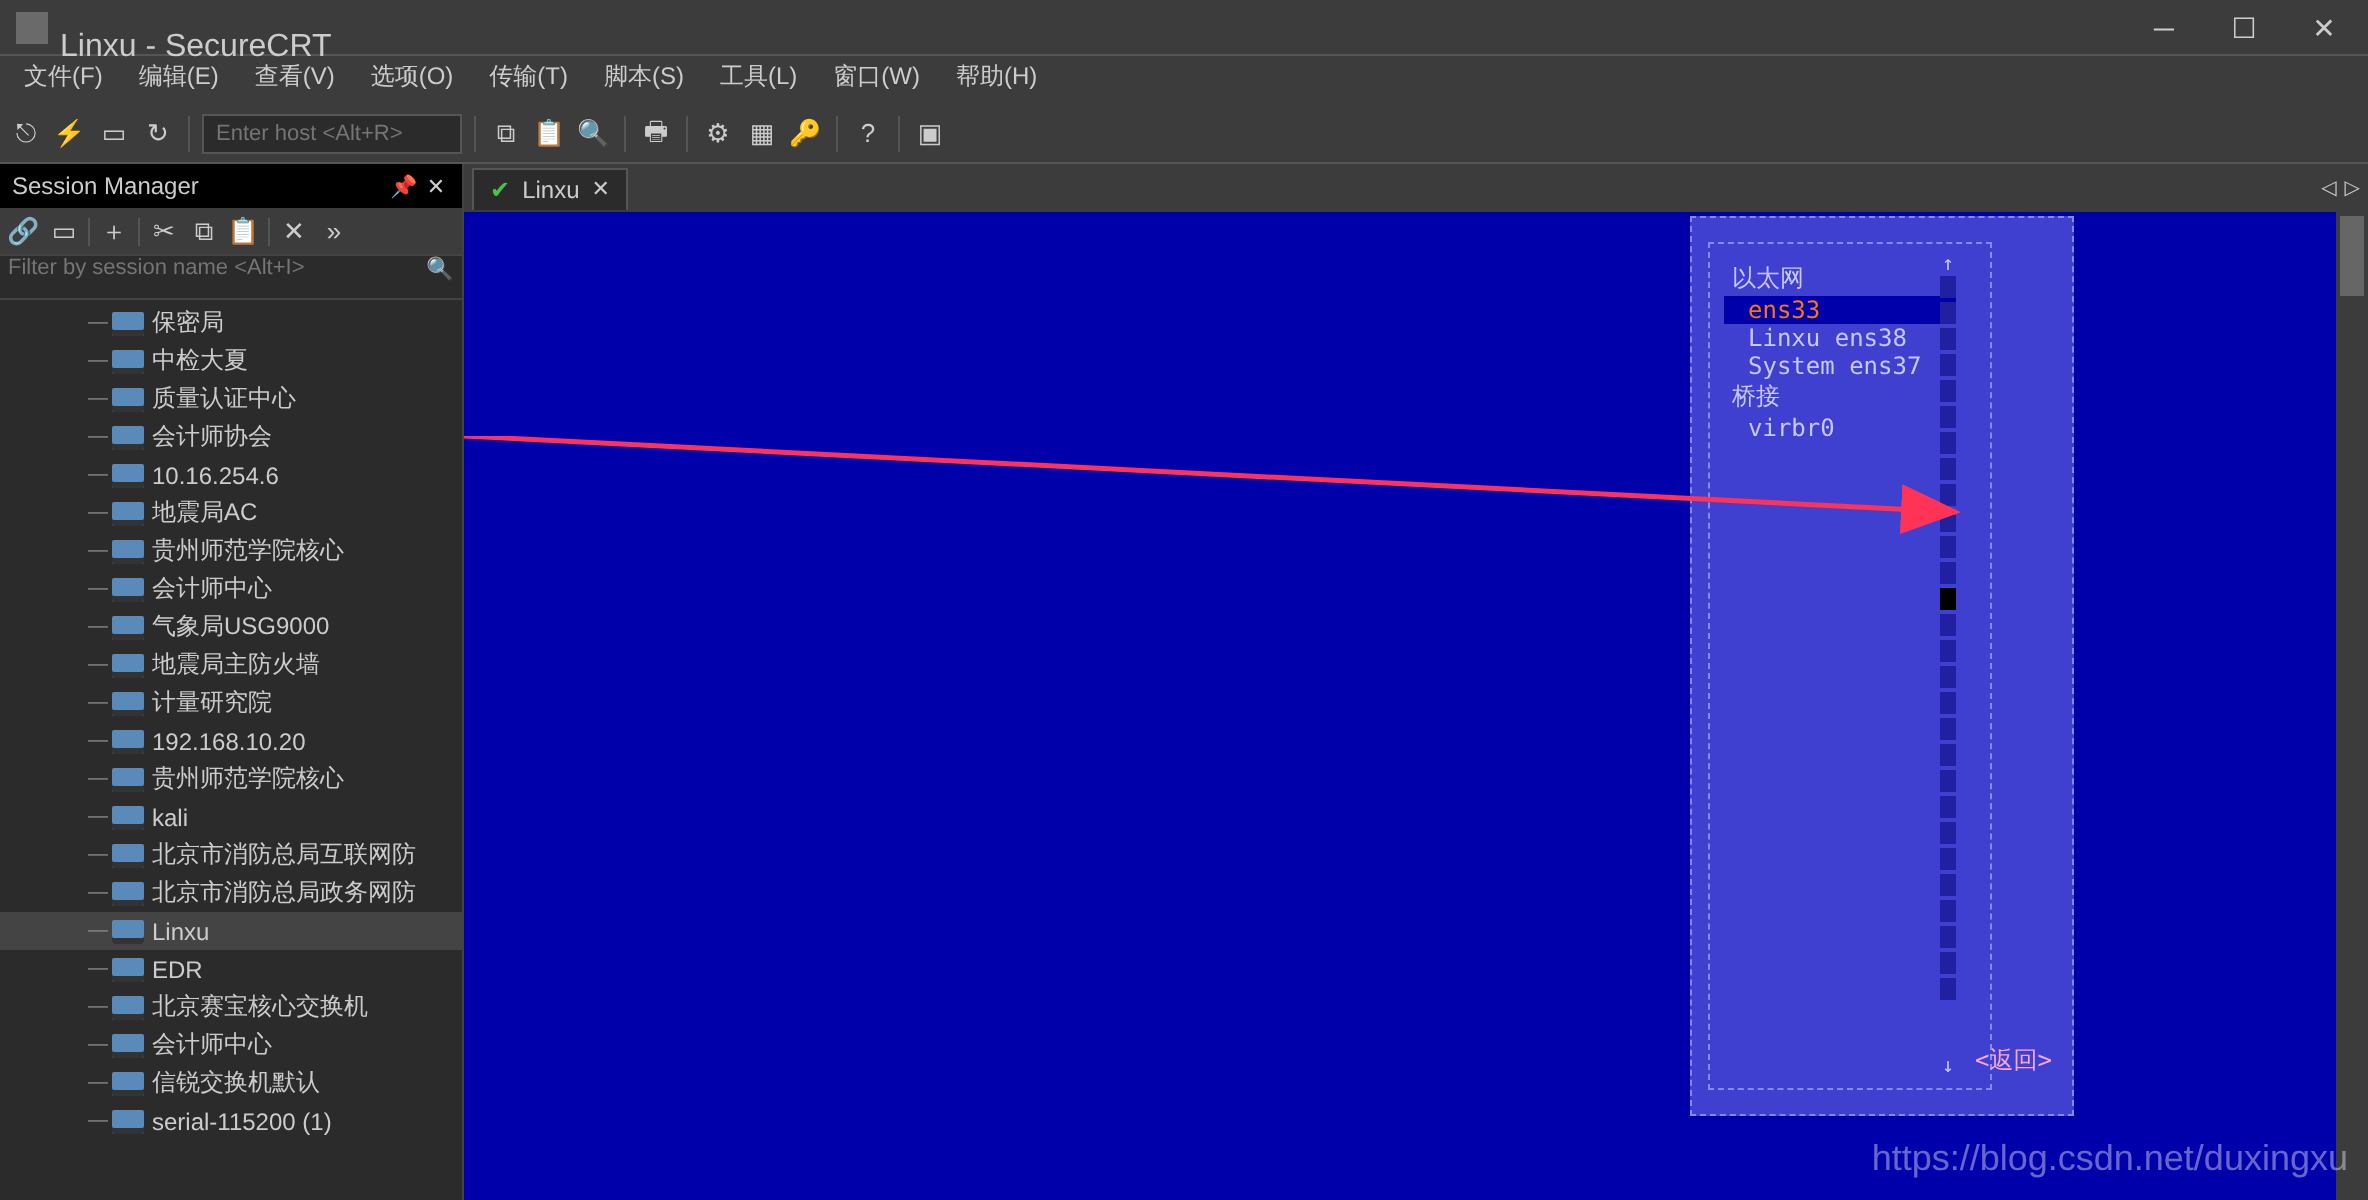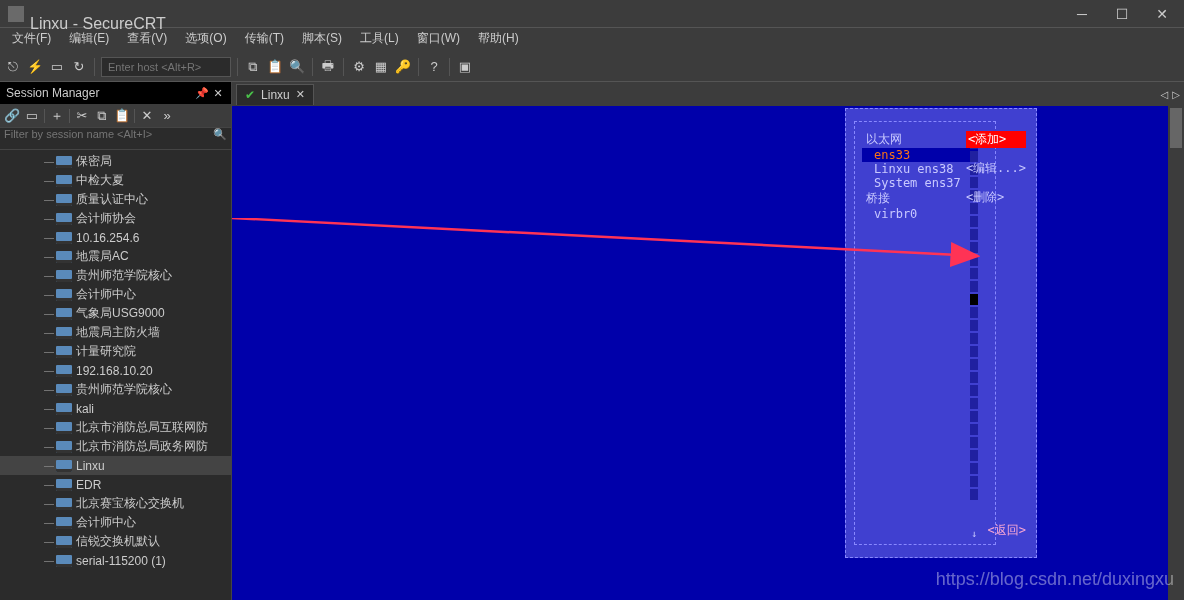--- a/index.html
+++ b/index.html
@@ -296,25 +296,20 @@
               <div class="blk"></div>
               <div class="blk"></div>
               <div class="blk"></div>
               <div class="blk"></div>
               <div class="blk"></div>
               <div class="blk"></div>
               <div class="blk"></div>
             </div>
           <div class="ar" style="position:absolute;bottom:0;left:0;right:0">↓</div>
         </div>
-        <div class="dialog-btns">
-          <div class="dbtn hl">&lt;添加&gt;</div>
-          <div class="dbtn">&lt;编辑...&gt;</div>
-          <div class="dbtn">&lt;删除&gt;</div>
-        </div>
         <div class="dialog-back">&lt;返回&gt;</div>
       </div>
       <svg class="arrow" width="760" height="60">
         <defs>
             <marker id="ah" markerWidth="12" markerHeight="10" refX="11" refY="5" orient="auto">
               <polygon points="0 0, 12 5, 0 10" fill="#ff3355"></polygon>
             </marker>
           </defs>
         <line x1="0" y1="0" x2="746" y2="38" stroke="#ff3355" stroke-width="2.5" marker-end="url(#ah)"></line>
       </svg>

